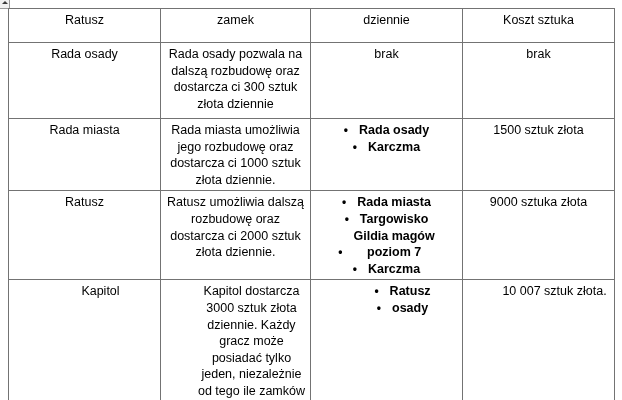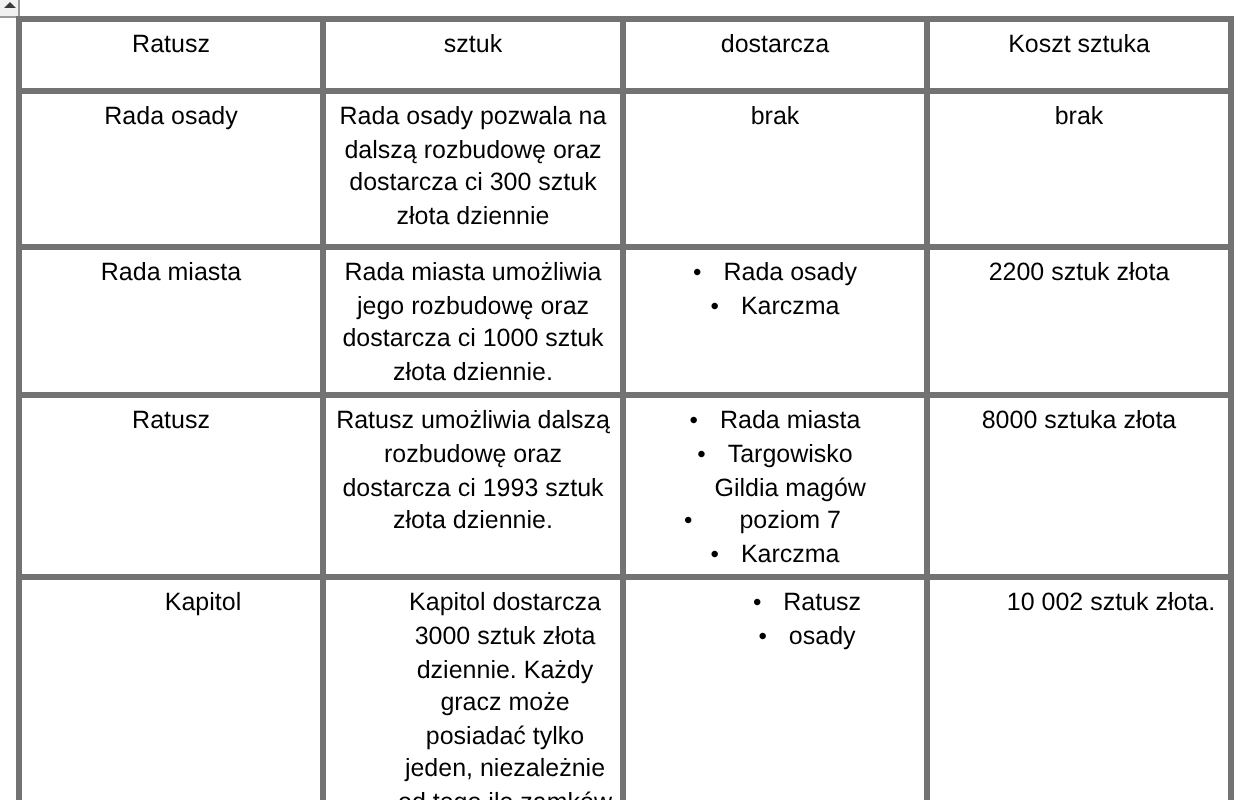--- a/index.html
+++ b/index.html
@@ -47,21 +47,21 @@
     width: 606px;
   }
 
   table.data-table {
     border-collapse: collapse;
     table-layout: fixed;
     width: 606px;
     background: #ffffff;
   }
   table.data-table td {
-    border: 3px solid #737373;
+    border: 1px solid #737373;
     vertical-align: top;
     text-align: center;
     padding: 3px 4px 2px 4px;
     font-size: 12.5px;
     line-height: 16.6px;
   }
 
   col.c-name  { width: 152px; }
   col.c-desc  { width: 150px; }
   col.c-req   { width: 152px; }
@@ -77,20 +77,21 @@
     list-style: none;
     margin: 0;
     padding: 0;
     text-align: center;
   }
   ul.req-list li {
     display: block;
     text-align: center;
     line-height: 16.6px;
     white-space: pre-line;
+    font-weight: bold;
   }
   ul.req-list li .bullet {
     display: inline-block;
     font-size: 12px;
     line-height: 16.6px;
     vertical-align: baseline;
     margin-right: 11px;
   }
   ul.req-list li .req-label {
     display: inline-block;
@@ -121,24 +122,24 @@
       <col class="c-req">
       <col class="c-cost">
     </colgroup>
     <tbody>
 
       <tr class="row-head">
         <td>
           <span class="cell-text">Ratusz</span>
         </td>
         <td>
-          <span class="cell-text">sztuk</span>
-        </td>
-        <td>
-          <span class="cell-text">dostarcza</span>
+          <span class="cell-text">zamek</span>
+        </td>
+        <td>
+          <span class="cell-text">dziennie</span>
         </td>
         <td>
           <span class="cell-text">Koszt sztuka</span>
         </td>
       </tr>
 
       <tr class="row-0">
         <td>
           <span class="cell-text">Rada osady</span>
         </td>
@@ -162,62 +163,62 @@
           <span class="cell-text">Rada miasta umożliwia jego rozbudowę oraz dostarcza ci 1000 sztuk złota dziennie.</span>
         </td>
         <td>
           <span class="cell-text"></span>
           <ul class="req-list">
               <li><span class="bullet">•</span><span class="req-label">Rada osady</span></li>
               <li><span class="bullet">•</span><span class="req-label">Karczma</span></li>
             </ul>
         </td>
         <td>
-          <span class="cell-text">2200 sztuk złota</span>
+          <span class="cell-text">1500 sztuk złota</span>
         </td>
       </tr>
 
       <tr class="row-2">
         <td>
           <span class="cell-text">Ratusz</span>
         </td>
         <td>
-          <span class="cell-text">Ratusz umożliwia dalszą rozbudowę oraz dostarcza ci 1993 sztuk złota dziennie.</span>
+          <span class="cell-text">Ratusz umożliwia dalszą rozbudowę oraz dostarcza ci 2000 sztuk złota dziennie.</span>
         </td>
         <td>
           <span class="cell-text"></span>
           <ul class="req-list">
               <li><span class="bullet">•</span><span class="req-label">Rada miasta</span></li>
               <li><span class="bullet">•</span><span class="req-label">Targowisko</span></li>
               <li><span class="bullet">•</span><span class="req-label">Gildia magów
 poziom 7</span></li>
               <li><span class="bullet">•</span><span class="req-label">Karczma</span></li>
             </ul>
         </td>
         <td>
-          <span class="cell-text">8000 sztuka złota</span>
+          <span class="cell-text">9000 sztuka złota</span>
         </td>
       </tr>
 
       <tr class="row-3">
         <td>
           <span class="cell-text">Kapitol</span>
         </td>
         <td>
           <span class="cell-text">Kapitol dostarcza 3000 sztuk złota dziennie. Każdy gracz może posiadać tylko jeden, niezależnie od tego ile zamków posiada.</span>
         </td>
         <td>
           <span class="cell-text"></span>
           <ul class="req-list">
               <li><span class="bullet">•</span><span class="req-label">Ratusz</span></li>
               <li><span class="bullet">•</span><span class="req-label">osady</span></li>
             </ul>
         </td>
         <td>
-          <span class="cell-text">10 002 sztuk złota.</span>
+          <span class="cell-text">10 007 sztuk złota.</span>
         </td>
       </tr>
 
       <tr class="row-empty">
         <td>
           <span class="cell-text"></span>
         </td>
         <td>
           <span class="cell-text"></span>
         </td>

